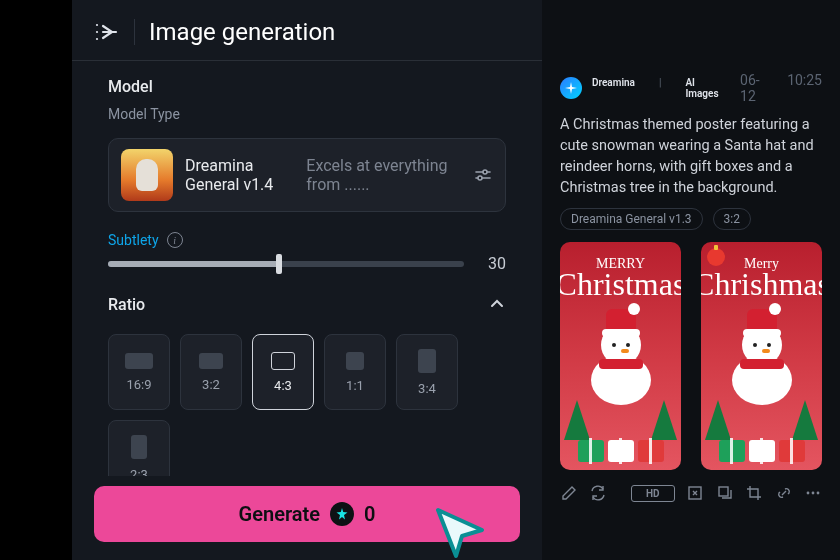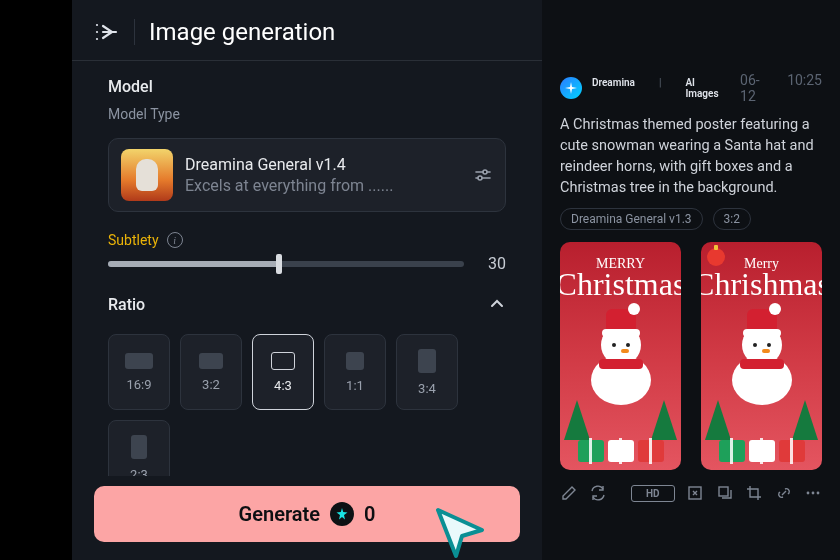--- a/index.html
+++ b/index.html
@@ -6,42 +6,42 @@
   body { width: 840px; height: 560px; background: #000; color: #e8eaed; display: flex; overflow: hidden; }
   .left { width: 470px; background: #14181f; display: flex; flex-direction: column; position: relative; margin-left: 72px; }
   .left-header { display: flex; align-items: center; gap: 14px; padding: 18px 22px 14px; border-bottom: 1px solid #2a2f37; }
   .left-header h1 { font-size: 24px; font-weight: 400; color: #fff; }
   .left-body { padding: 14px 36px; display: flex; flex-direction: column; gap: 10px; flex: 1; overflow: hidden; }
   .label-lg { font-size: 16px; font-weight: 500; color: #e8eaed; margin-top: 2px; }
   .label-sm { font-size: 14px; color: #8b93a1; }
   .model-card { margin-top: 6px; background: #1d2129; border: 1px solid #2d333d; border-radius: 10px; padding: 10px 12px; display: flex; align-items: center; gap: 12px; }
   .model-thumb { width: 52px; height: 52px; border-radius: 8px; background: linear-gradient(180deg, #f2d46b 0%, #e57a2b 60%, #b03a1a 100%); position: relative; overflow: hidden; }
   .model-thumb::after { content:""; position:absolute; left:50%; top:10px; transform:translateX(-50%); width:22px; height:32px; background:#e5e0d8; border-radius:10px 10px 6px 6px; }
-  .model-info { flex:1; display:flex; flex-direction:column; gap:2px; }
+  .model-info { flex:1; display:flex; flex-direction:row; gap:2px; }
   .model-name { font-size:16px; color:#e8eaed; }
   .model-desc { font-size:16px; color:#7d8491; }
   .row { display:flex; align-items:center; gap:8px; }
   .subtlety { margin-top:10px; }
   .subtlety .row { justify-content:flex-start; }
   .info-icon { width:16px; height:16px; border:1.4px solid #7d8491; border-radius:50%; display:flex; align-items:center; justify-content:center; font-size:10px; color:#7d8491; font-style:italic; font-family:Georgia,serif; }
   .slider-row { display:flex; align-items:center; gap:16px; margin-top:6px; }
   .slider { flex:1; height:6px; background:#3a414c; border-radius:3px; position:relative; }
   .slider .fill { position:absolute; left:0; top:0; bottom:0; width:48%; background:#a6acb5; border-radius:3px; }
   .slider .thumb { position:absolute; left:48%; top:50%; transform:translate(-50%,-50%); width:6px; height:20px; background:#d8dbe0; border-radius:2px; }
   .slider-val { font-size:16px; color:#c7ccd4; width:26px; text-align:right; }
   .ratio-head { display:flex; align-items:center; justify-content:space-between; margin-top:10px; }
   .chevron { width:18px; height:18px; }
   .ratio-grid { display:flex; flex-wrap:wrap; gap:10px; margin-top:10px; }
   .ratio-item { width:62px; height:76px; background:#1d2129; border:1px solid #2d333d; border-radius:8px; display:flex; flex-direction:column; align-items:center; justify-content:center; gap:8px; cursor:pointer; }
   .ratio-item.active { border:1.6px solid #cfd3da; }
   .ratio-shape { background:#3d444f; border-radius:3px; }
   .ratio-item.active .ratio-shape { border:1.4px solid #cfd3da; background:transparent; }
   .ratio-label { font-size:13px; color:#9aa1ad; }
   .ratio-item.active .ratio-label { color:#e8eaed; }
-  .generate { margin:10px 22px 18px; height:56px; background:#fca5a5; border-radius:10px; display:flex; align-items:center; justify-content:center; gap:10px; font-size:20px; font-weight:600; color:#0d0f12; position:relative; }
+  .generate { margin:10px 22px 18px; height:56px; background:#ec4899; border-radius:10px; display:flex; align-items:center; justify-content:center; gap:10px; font-size:20px; font-weight:600; color:#0d0f12; position:relative; }
   .gen-badge { width:24px; height:24px; background:#0d1114; border-radius:50%; display:flex; align-items:center; justify-content:center; }
   .cursor { position:absolute; right:28px; top:18px; }
   .right { flex:1; background:#0d1014; padding: 72px 18px 14px; display:flex; flex-direction:column; overflow:hidden; }
   .right-head { display:flex; align-items:center; gap:10px; margin-bottom:10px; }
   .spark { width:22px; height:22px; border-radius:50%; background:linear-gradient(135deg,#2b7cff,#00d4ff); display:flex; align-items:center; justify-content:center; }
   .brand { font-size:10px; color:#dfe3ea; font-weight:600; display:flex; align-items:flex-start; gap:24px; }
   .brand .sep { color:#5b6472; font-weight:400; }
   .timestamp { margin-left:auto; display:flex; gap:12px; font-size:14px; color:#5b6472; }
   .prompt { font-size:14.5px; color:#cfd3da; line-height:1.45; margin-bottom:10px; }
   .tags { display:flex; gap:10px; margin-bottom:12px; }
@@ -108,21 +108,21 @@
           <line x1="3" y1="7" x2="17" y2="7"></line>
             <circle cx="12" cy="7" r="2" fill="#14181f"></circle>
           <line x1="3" y1="13" x2="17" y2="13"></line>
             <circle cx="7" cy="13" r="2" fill="#14181f"></circle>
         </svg>
       </span>
     </div>
 
     <div class="subtlety">
       <div class="row">
-        <span class="label-sm" style="color:#eab308">Subtlety</span>
+        <span class="label-sm" style="color:#0ea5e9">Subtlety</span>
         <span class="info-icon">i</span>
       </div>
       <div class="slider-row">
         <div class="slider">
           <div class="fill"></div>
             <div class="thumb"></div>
         </div>
         <div class="slider-val">30</div>
       </div>
     </div>

